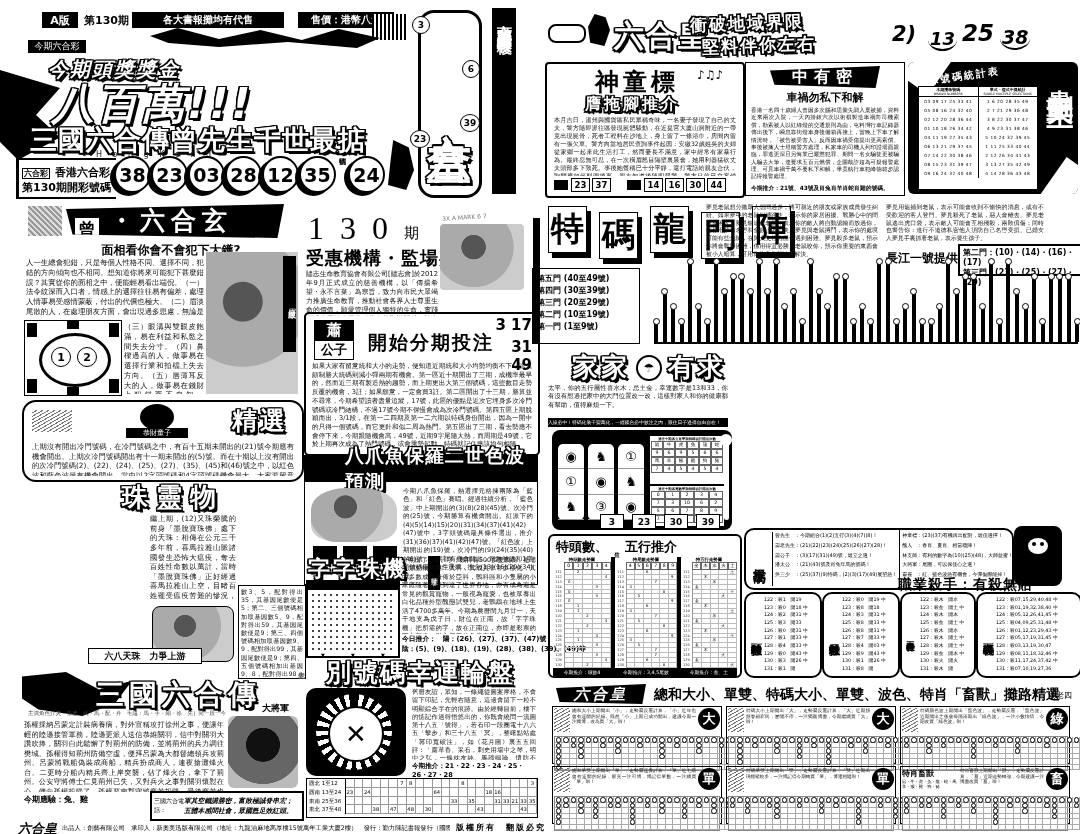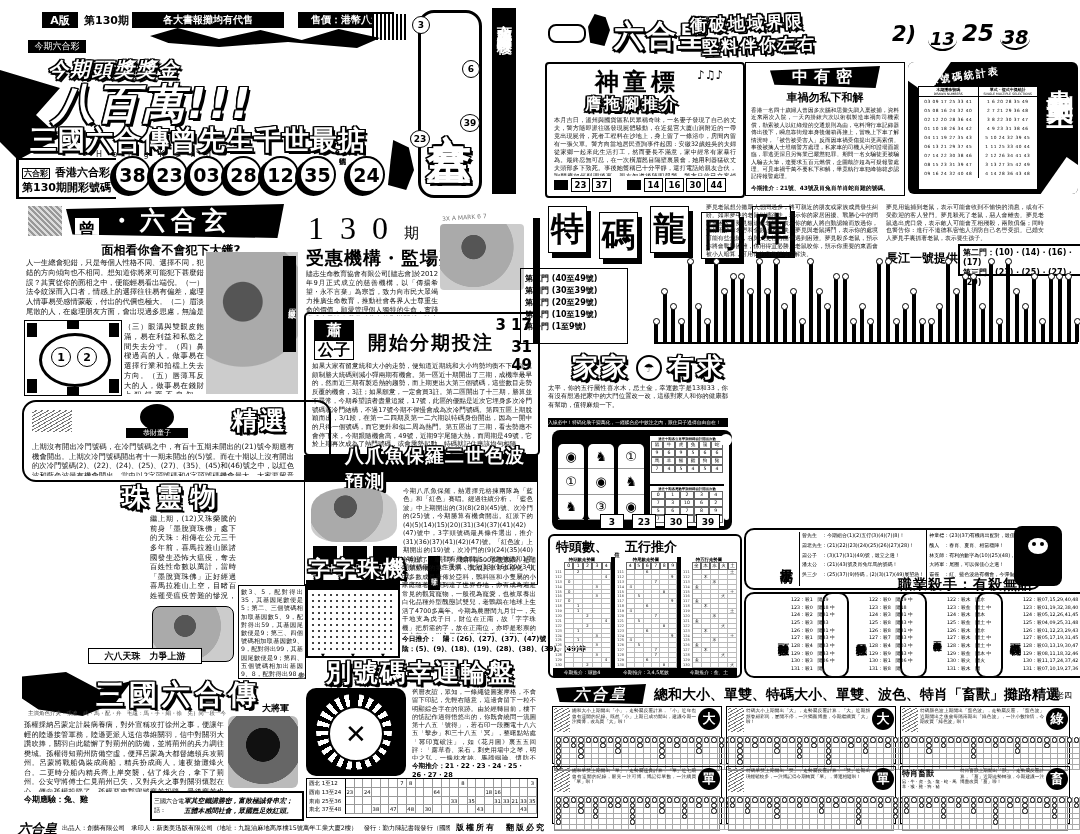--- a/index.html
+++ b/index.html
@@ -1,21 +1,21 @@
 <!DOCTYPE html>
 <html><head>
 <meta charset="utf-8">
 <style>
   html,body{margin:0;padding:0;background:#fff;}
   #page{position:relative;width:1080px;height:834px;background:#fff;overflow:hidden;
         font-family:"DejaVu Sans","Liberation Sans",sans-serif;color:#000;}
   .abs{position:absolute;}
   .bx{border:1px solid #000;}
   .bx2{border:2px solid #000;}
-  .rbx{border:2px solid #000;border-radius:10px;padding-left:27px;}
+  .rbx{border:2px solid #000;border-radius:10px;}
   .inv{background:#000;color:#fff;}
   .ctr{display:flex;align-items:center;justify-content:center;}
   .bt{text-align:justify;line-height:1.32;color:#111;overflow:hidden;}
   .outl{color:#fff;font-weight:900;
         text-shadow:-1.5px -1.5px 0 #000,1.5px -1.5px 0 #000,-1.5px 1.5px 0 #000,1.5px 1.5px 0 #000,
         0 -1.5px 0 #000,0 1.5px 0 #000,-1.5px 0 0 #000,1.5px 0 0 #000,3px 3px 0 #000;}
   .vert{writing-mode:vertical-rl;text-orientation:upright;}
   .ball{width:33px;height:33px;border:2.5px solid #000;border-radius:50%;background:#fff;
         font-size:19px;font-weight:900;box-shadow:-4px 3px 0 #000;}
   .cnum{border:1.5px solid #000;border-radius:50%;background:#fff;font-size:9px;font-weight:700;}
@@ -171,21 +171,21 @@
   <div class="abs" style="left:404px;top:224px;font-size:15px;">期</div>
   <div class="abs" style="left:306px;top:246px;font-size:18px;font-weight:900;letter-spacing:1px;">受惠機構・監場嘉賓</div>
   <div class="abs bt" style="left:306px;top:270px;width:132px;height:46px;font-size:6.8px;">贐志生命教育協會有限公司[贐志會]於2012年9月正式成立的慈善機構，以「傳揚希望・永不言棄」為宗旨，致力向市民大眾竭力推廣生命教育，推動社會各界人士尊重生命的價值，願愛管理個人獨特的生命，實踐豐盛由天地人我共融共在的和諧關係。贐志會憑著不同的活動及服務，引導公眾正面探索生命的意義。</div>
   <div class="abs" style="left:442px;top:212px;width:86px;font-size:6px;color:#777;transform:rotate(-4deg);">3X  A  MARK 6  7</div>
   <div class="abs halftone" style="left:440px;top:224px;width:84px;height:66px;border-radius:4px;"></div>
   <div class="abs splash" style="left:533px;top:218px;width:7px;height:125px;"></div>
 
   <div class="abs bx2" style="left:304px;top:312px;width:232px;height:140px;border-radius:5px;">
     <div class="abs" style="left:8px;top:6px;width:40px;">
       <div class="inv ctr" style="height:20px;font-size:15px;font-weight:900;">蕭</div>
-      <div class="ctr" style="height:18px;font-size:16px;font-weight:900;border:1.5px solid #000;">公子</div>
+      <div class="ctr" style="height:18px;font-size:13px;font-weight:900;border:1.5px solid #000;">公子</div>
     </div>
     <div class="abs" style="left:62px;top:16px;font-size:19px;font-weight:900;letter-spacing:2px;">開始分期投注</div>
     <div class="abs" style="left:186px;top:2px;font-size:15px;font-weight:900;text-align:right;width:40px;">3  17</div>
     <div class="abs" style="left:186px;top:24px;font-size:15px;font-weight:900;text-align:right;width:40px;">31  49</div>
     <div class="abs bt" style="left:6px;top:48px;width:220px;height:86px;font-size:6.6px;">如果大家有留意統和大小的走勢，便知道近期統和大小均勢均衡不下，認真頗制勝大統碼則減小彈兩期有機會。第一區近十期開出了三期，成機率最早的，然而近三期有製造熱的趨勢，而上期更出大第三個號碼，這些數目走勢反覆的機會，3註；如果願意，一定會買3註。第二區開出了十三期，勝算並不尋常，今期希望讀者盡量追蹤，17號，此區的優點是近次它埋身多次冷門號碼或冷門結構，不過17號今期不保慢會成為次冷門號碼。第四五區上期脫穎而出，3/1段，在第一二四期及第一二六期以特碼身份開出，因為一開中的只得一個號碼，而它更針和似二周為熱門。第五區出了三期，看去勢應不會停下來，今期跟隨機會高，49號，近期9字尾隨大熱，而周期是49號，它於上期再次成為了熱門號碼，或會乘勢起動，特碼就記住應該均勻相隨。</div>
   </div>
 
   <div class="abs bx" style="left:304px;top:455px;width:232px;height:128px;">
     <div class="inv" style="height:26px;display:flex;align-items:center;justify-content:center;">
       <span class="outl" style="font-size:19px;letter-spacing:1px;margin-left:40px;">八爪魚保羅二世色波預測</span>
@@ -411,21 +411,21 @@
     <span style="display:inline-block;font-size:33px;font-weight:900;background:#fff;border:1px solid #000;padding:0 2px;box-shadow:4px 5px 0 #000;margin-right:7px;transform:translateY(6px);">門</span>
     <span style="display:inline-block;font-size:33px;font-weight:900;background:#fff;border:1px solid #000;padding:0 2px;box-shadow:4px 5px 0 #000;">陣</span>
   </div>
   <div class="abs bt" style="left:706px;top:204px;width:172px;height:56px;font-size:5.9px;">夢見老鼠想分撒眾人想問過多，將可親近的朋友或家族成員發生糾紛。如果夢中的老鼠糾纏跳走，表示你的家居困擾、戰勝心中的問題成困人。夢見貓追趕老鼠，表示你的敵人將自動認輸而放過你，使你不致有名譽和金錢上的損失。夢見與老鼠搏鬥，表示你的處境可能有些危險，在與人交往方面會遇到困難。夢見殺多老鼠，預示你將會戰勝困難，係用得宜必勝。老鼠咬你，預示你重要的東西會被小人暗算，可用你的身份和地位解決。</div>
   <div class="abs bt" style="left:886px;top:204px;width:158px;height:40px;font-size:5.9px;">夢見用籠捕到老鼠，表示可能會收到不愉快的消息，或有不受歡迎的客人登門。夢見殺死了老鼠，惡人會離去。夢見老鼠逃出虎口袋，表示敵人可能會互相殘殺，兩敗俱傷；同時也警告你：進行不道德私密他人須防自己名譽受損。已婚女人夢見手裏抓著老鼠，表示要生孩子。</div>
   <div class="abs" style="left:886px;top:250px;font-size:12px;font-weight:900;">長江一號提供</div>
   <div class="abs bx2" style="left:958px;top:244px;width:120px;height:26px;padding:1px 3px;">
     <div style="font-size:8px;font-weight:900;">第二門：(10)・(14)・(16)・(17)</div>
     <div style="font-size:8px;font-weight:900;">第三門：(23)・(25)・(27)・(29)</div>
   </div>
-  <div class="abs bx legend-rows" style="left:520px;top:268px;width:98px;height:66px;padding:4px 4px;">
+  <div class="abs bx legend-rows" style="left:532px;top:268px;width:98px;height:66px;padding:4px 4px;">
       <div>第五門 (40至49號)</div>
       <div>第四門 (30至39號)</div>
       <div>第三門 (20至29號)</div>
       <div>第二門 (10至19號)</div>
       <div>第一門 (1至9號)</div>
     </div>
   <div class="abs dgchart" style="left:654px;top:258px;width:424px;height:84px;">
       <div class="dgbar" style="height: 19px;">
         <div class="dgdot"></div>
       </div>

